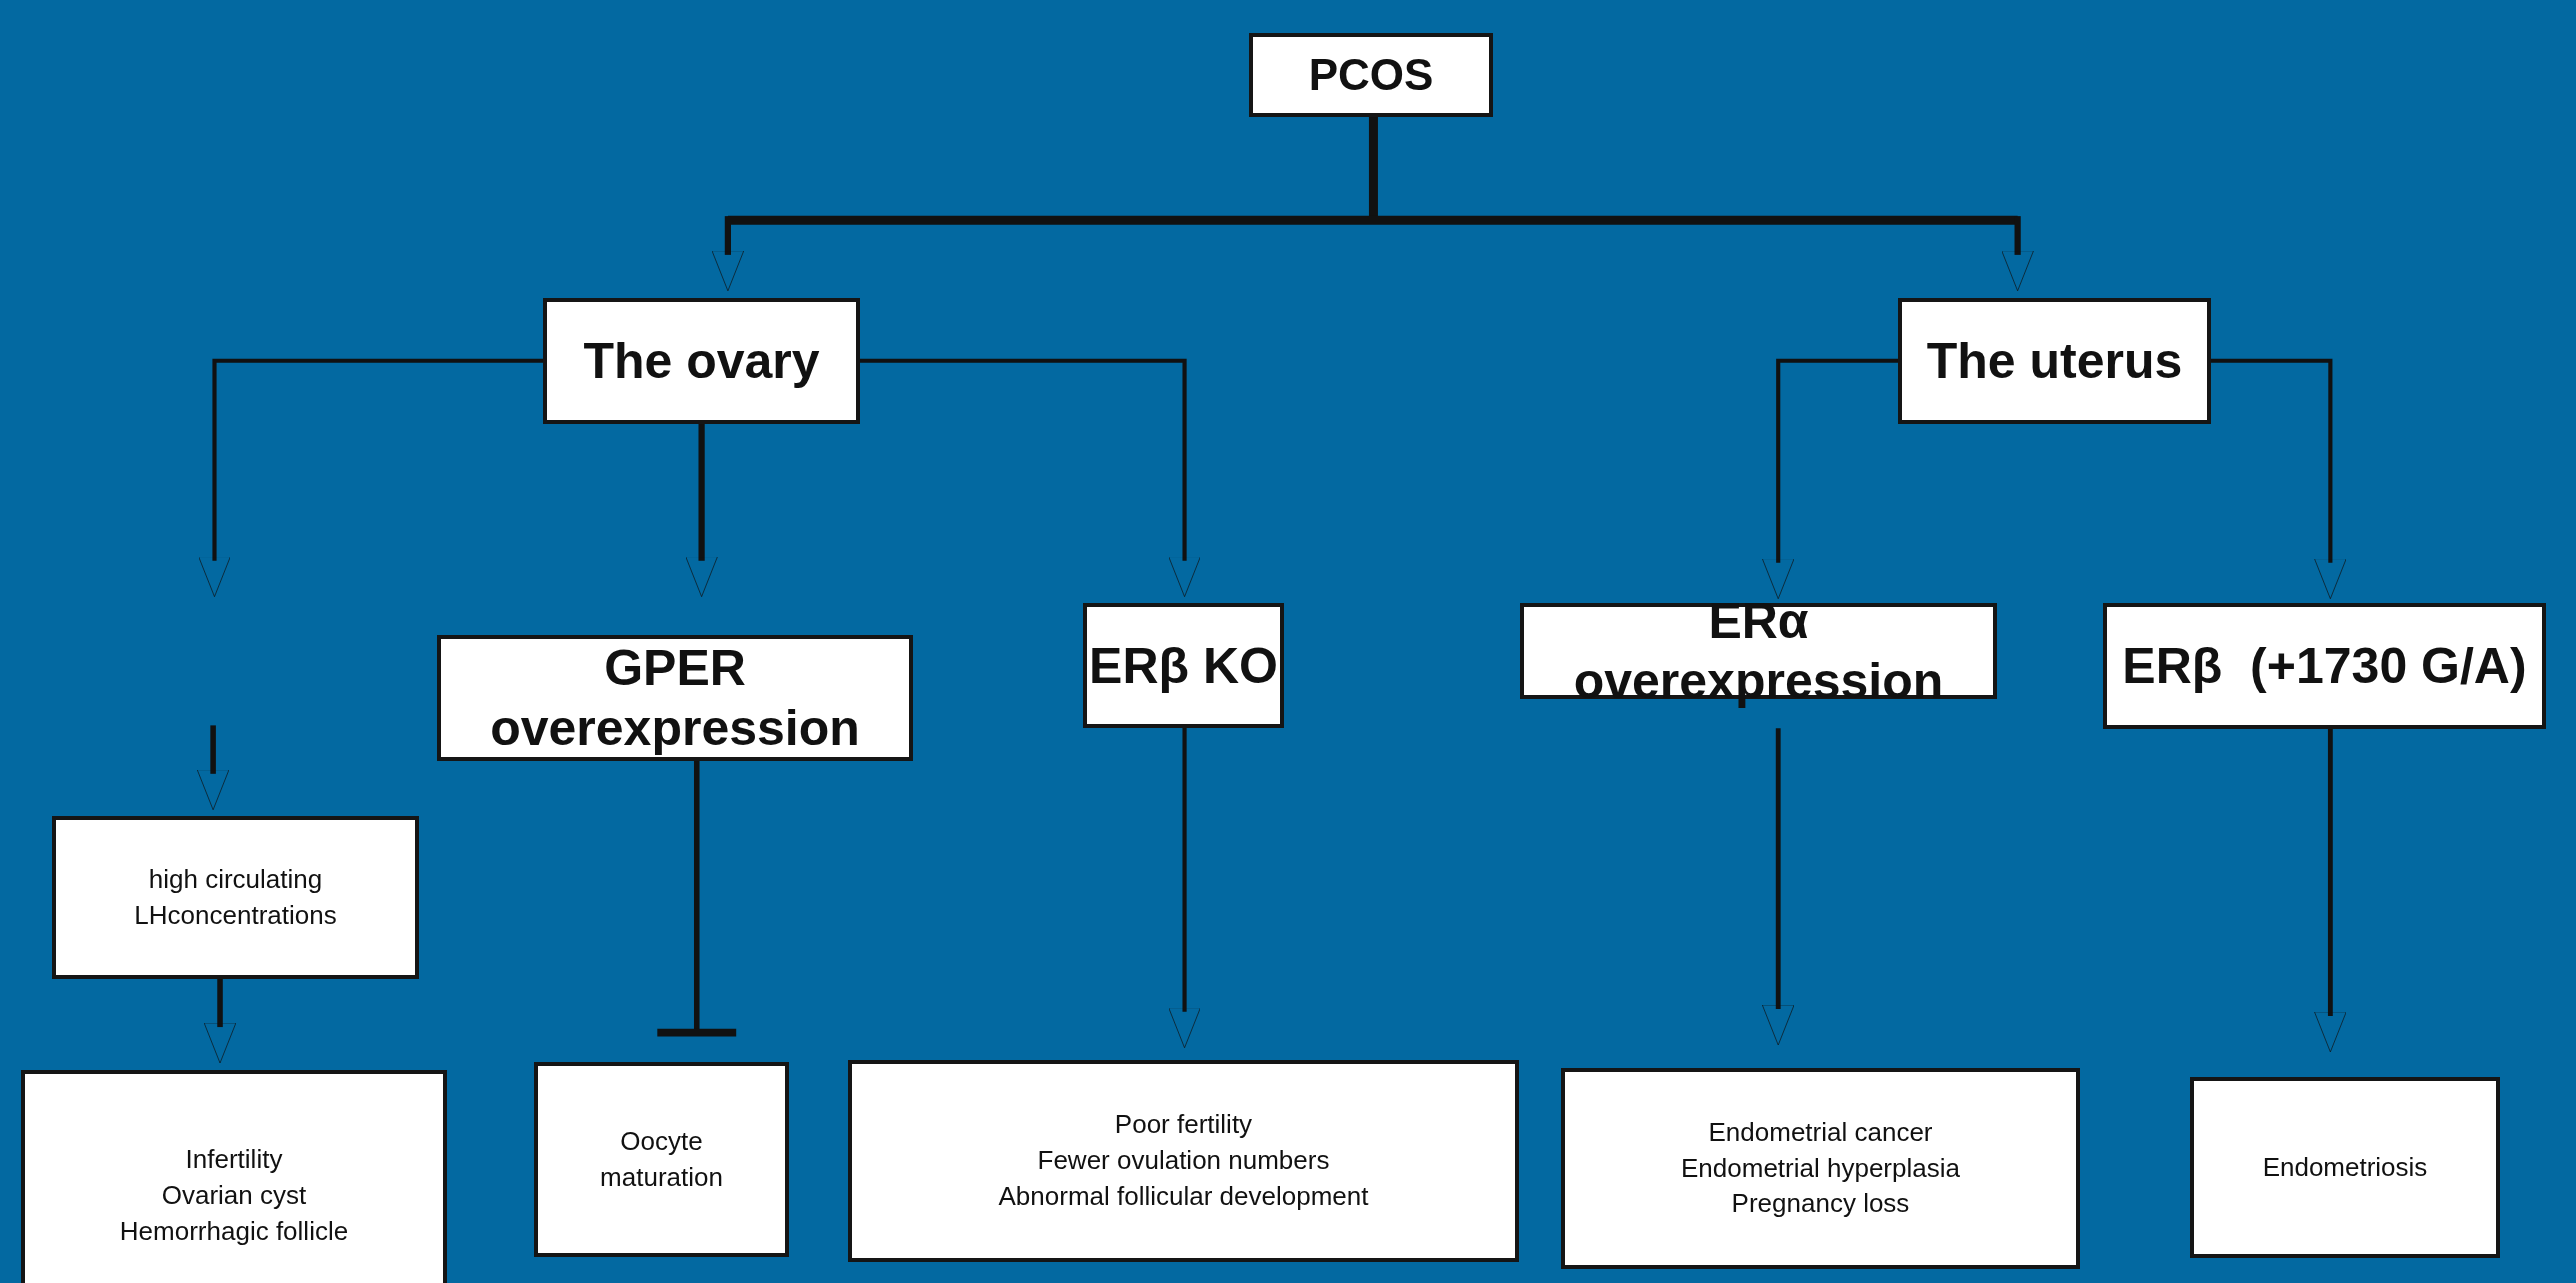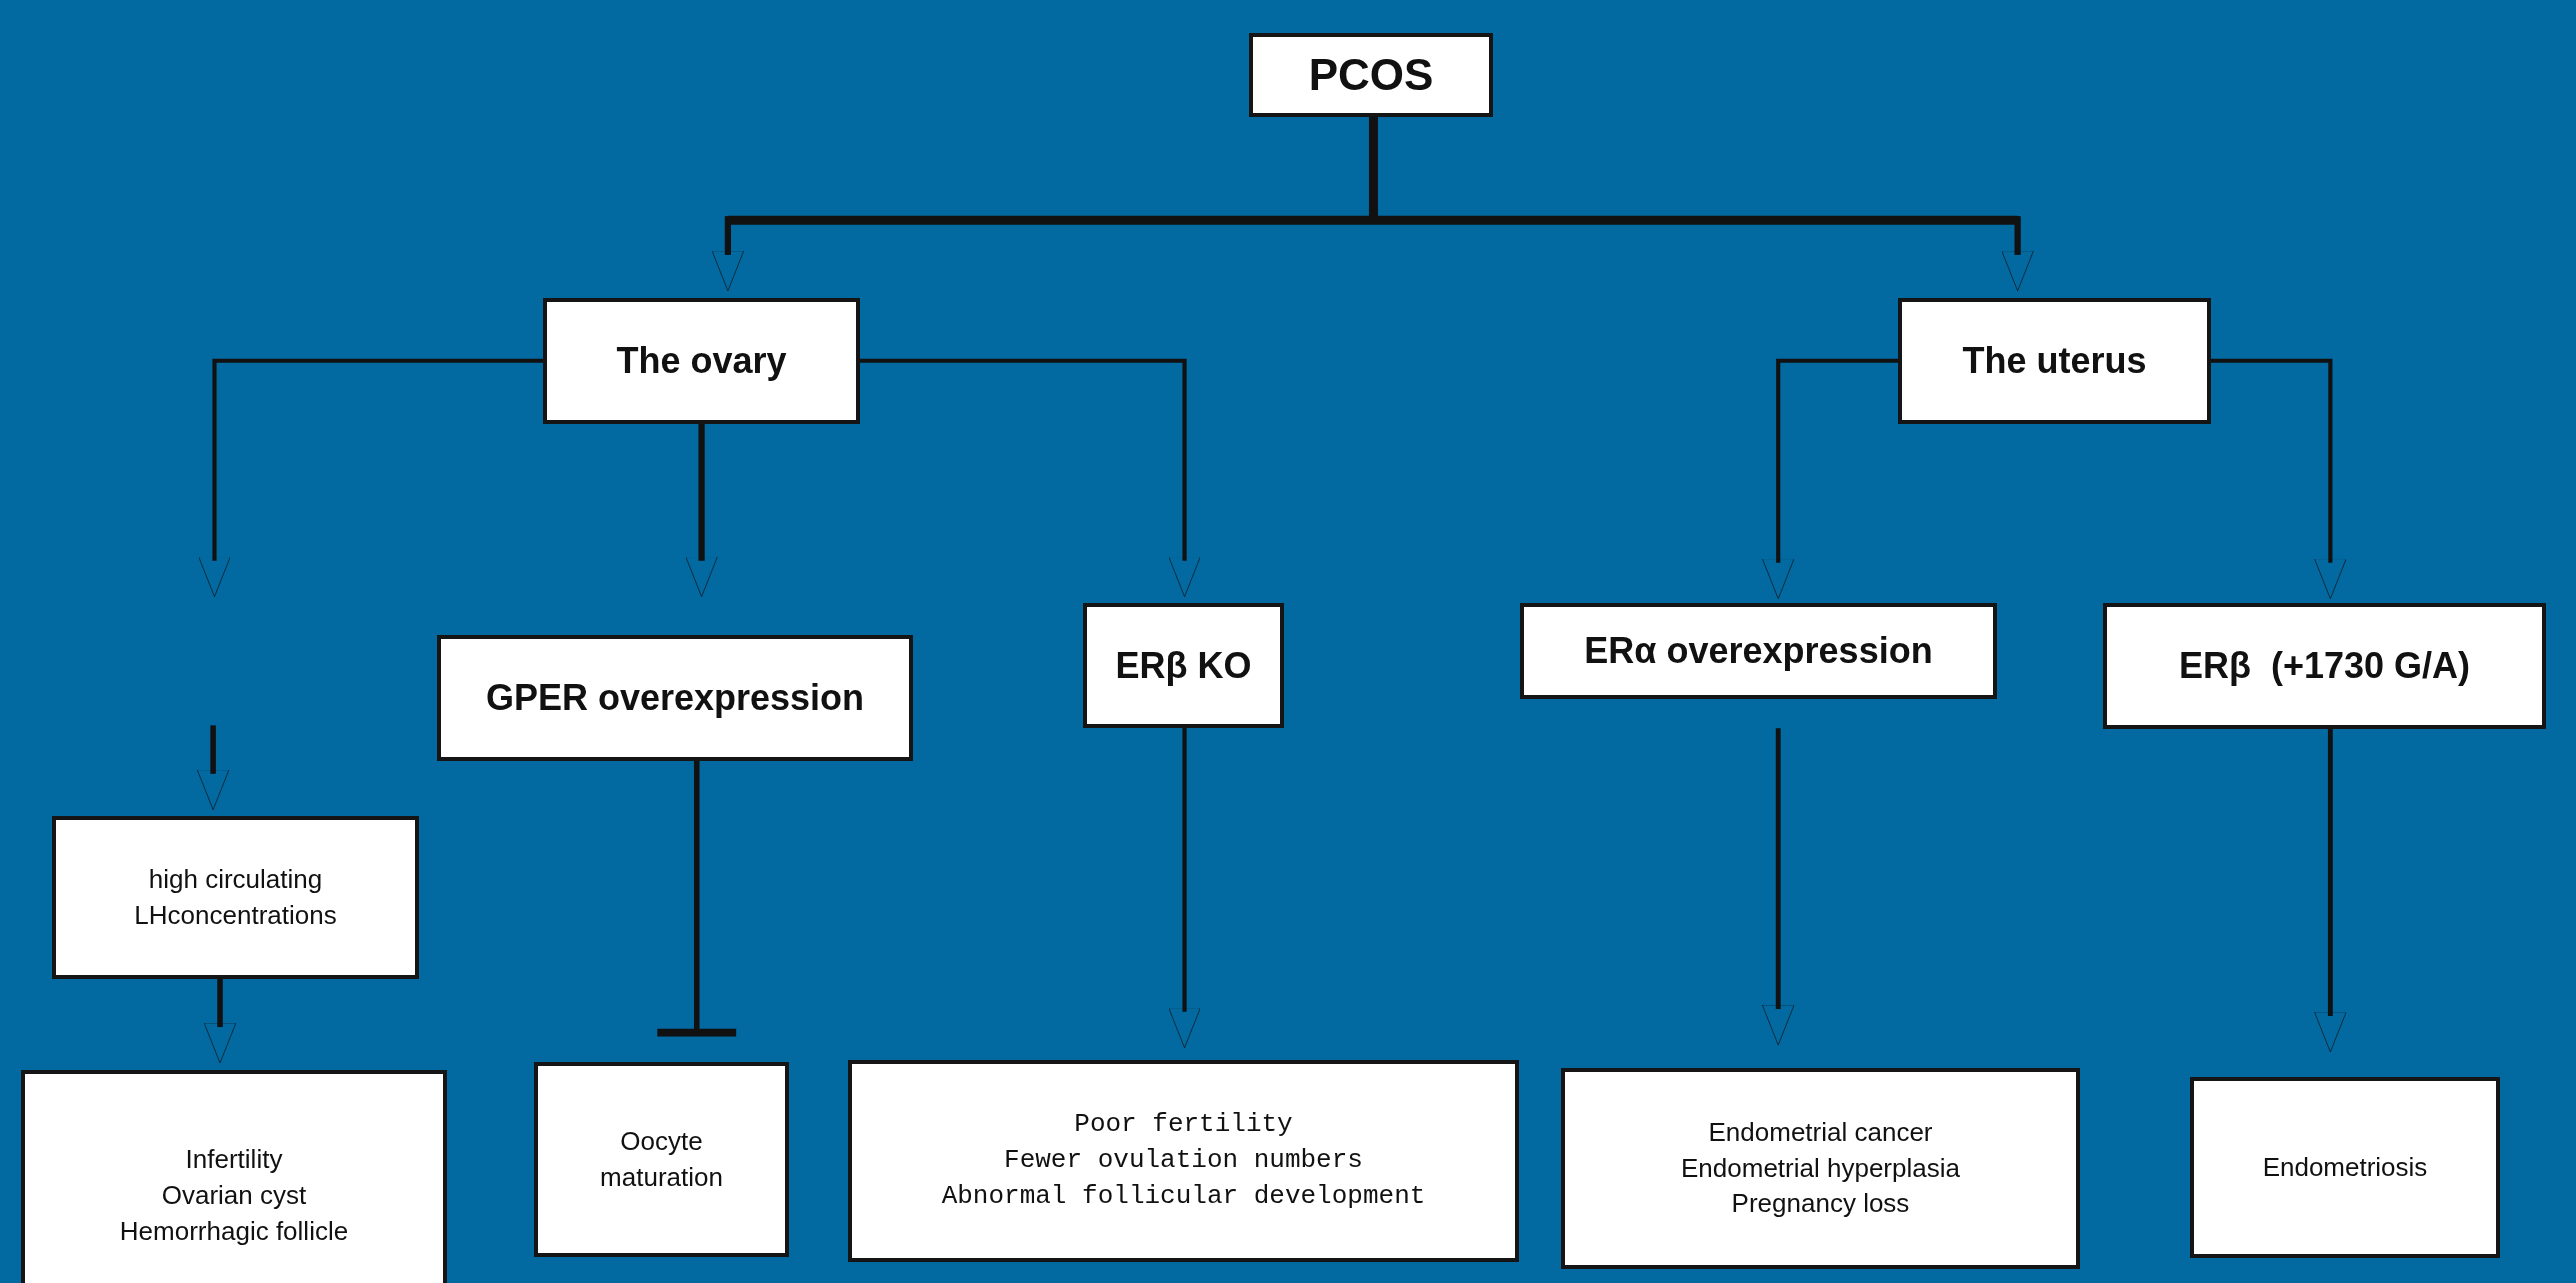--- a/index.html
+++ b/index.html
@@ -34,40 +34,40 @@
     align-items: center;
     justify-content: center;
     text-align: center;
     background: #ffffff;
     border: 4.2px solid #151515;
     white-space: pre-wrap;
     line-height: 1.38;
   }
   .node.bold {
     font-weight: 700;
-    font-size: 36px;
+    font-size: 50px;
     line-height: 1.2;
   }
   .node.plain {
     font-weight: 400;
     font-size: 26px;
   }
   
   #n-pcos          { left: 1249px; top:   33px; width: 244px; height: 84px; border-width: 4.8px; font-size: 44px; }
   #n-ovary         { left:  543px; top:  298px; width: 317px; height: 126px; border-width: 4.8px; }
   #n-uterus        { left: 1898px; top:  298px; width: 313px; height: 126px; border-width: 4.8px; }
   #n-era-ko        { left:  115px; top:  603px; width: 192px; height: 123px; }
   #n-gper          { left:  437px; top:  603px; width: 476px; height: 126px; margin-top: 32px; }
   #n-erb-ko        { left: 1083px; top:  603px; width: 201px; height: 125px; }
   #n-era-over      { left: 1520px; top:  603px; width: 477px; height: 96px; }
   #n-erb-1730      { left: 2103px; top:  603px; width: 443px; height: 126px; }
   #n-high-lh       { left:   52px; top: 816px; width: 367px; height: 163px; }
   #n-infertility   { left:   21px; top: 1070px; width: 426px; height: 252px; }
   #n-oocyte        { left:  534px; top: 1062px; width: 255px; height: 195px; }
-  #n-poor          { left: 848px; top: 1060px; width: 671px; height: 202px; font-family: Liberation Mono, monospace; }
+  #n-poor          { left: 848px; top: 1060px; width: 671px; height: 202px; }
   #n-endo-cancer   { left: 1561px; top: 1068px; width: 519px; height: 201px; }
   #n-endometriosis { left: 2190px; top: 1077px; width: 310px; height: 181px; }
 </style>
 </head>
 <body>
 
 <div class="canvas">
 
   <svg class="edges" viewBox="0 0 3723 1855" xmlns="http://www.w3.org/2000/svg">
     <defs>

